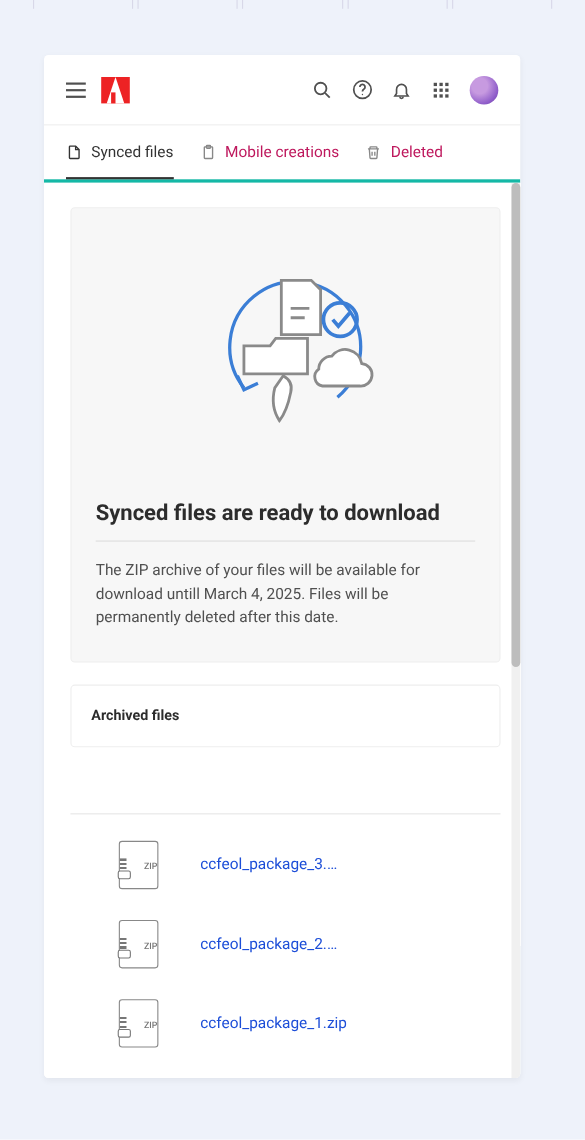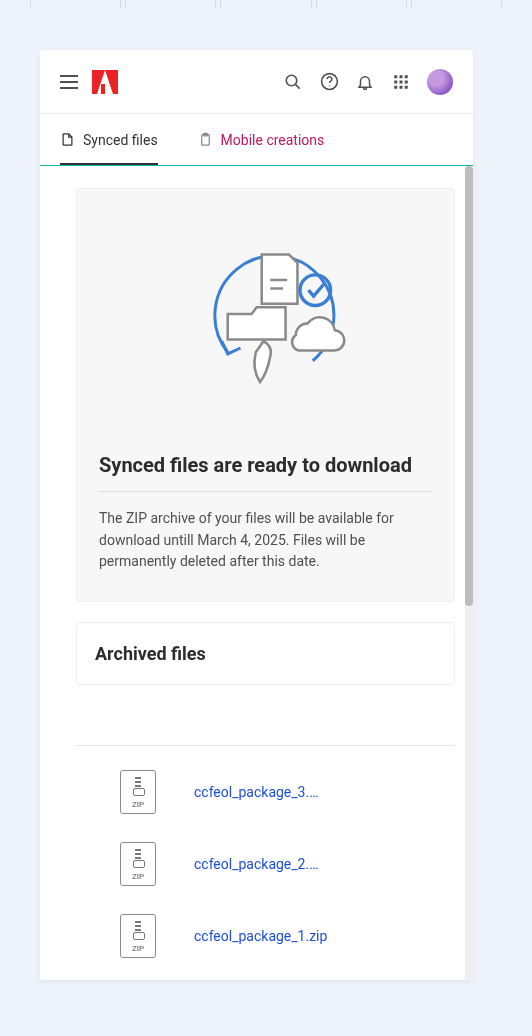--- a/index.html
+++ b/index.html
@@ -72,25 +72,25 @@
     }
     .avatar {
       width: 26px; height: 26px;
       border-radius: 50%;
       background: radial-gradient(circle at 35% 35%, #c79ae0 30%, #8e5cc9 70%, #6b3fa0);
       margin-left: 8px;
       cursor: pointer;
     }
     .tabs {
       display: flex;
-      gap: 40px;
+      gap: 24px;
       padding: 0 20px;
       height: 52px;
       align-items: center;
-      border-bottom: 1px solid #14b8a6;
+      border-bottom: 3px solid #14b8a6;
     }
     .tab {
       display: flex;
       align-items: center;
       gap: 8px;
       font-size: 14px;
       color: #be185d;
       height: 100%;
       cursor: pointer;
       border-bottom: 2px solid transparent;
@@ -100,21 +100,21 @@
       color: #333;
       border-bottom-color: #333;
     }
     .content {
       flex: 1;
       overflow-y: auto;
       background: #fff;
       position: relative;
     }
     .scroll-inner {
-      padding: 22px 18px 40px 36px;
+      padding: 22px 18px 40px 24px;
     }
     .card {
       background: #f7f7f7;
       border: 1px solid #eee;
       border-radius: 4px;
       overflow: hidden;
       margin-bottom: 20px;
     }
     .illus {
       display: flex;
@@ -141,21 +141,21 @@
       line-height: 1.55;
     }
     .section-card {
       background: #fff;
       border: 1px solid #eee;
       border-radius: 4px;
       padding: 20px 18px;
       margin-bottom: 60px;
     }
     .section-title {
-      font-size: 18px;
+      font-size: 13px;
       font-weight: 700;
       color: #2c2c2c;
     }
     .files-divider {
       height: 1px;
       background: #e6e6e6;
       margin-bottom: 10px;
     }
     .file-row {
       display: flex;
@@ -164,21 +164,20 @@
       cursor: pointer;
       padding-left: 44px;
     }
     .file-icon {
       width: 36px;
       height: 44px;
       border: 1.5px solid #888;
       border-radius: 3px;
       position: relative;
       display: flex;
-      flex-direction: column;
       align-items: center;
       justify-content: space-between;
       padding: 6px 0 4px 0;
       margin-right: 38px;
       background: #fff;
     }
     .file-icon .zipper {
       width: 6px;
       height: 14px;
       background: repeating-linear-gradient(to bottom, #777 0, #777 2px, transparent 2px, transparent 4px);
@@ -285,20 +284,30 @@
           <path d="M14 3v5h5"></path>
         </svg>
       <span>Synced files</span>
     </div>
     <div class="tab">
       <svg width="15" height="15" viewBox="0 0 24 24" fill="none" stroke="#888" stroke-width="2">
           <rect x="6" y="4" width="12" height="17" rx="1"></rect>
           <rect x="9" y="2" width="6" height="4" rx="1"></rect>
         </svg>
       <span>Mobile creations</span>
+    </div>
+    <div class="tab">
+      <svg width="15" height="15" viewBox="0 0 24 24" fill="none" stroke="#888" stroke-width="2">
+          <path d="M4 7h16"></path>
+          <path d="M7 7V5a1 1 0 0 1 1-1h8a1 1 0 0 1 1 1v2"></path>
+          <path d="M6 7l1 13a1 1 0 0 0 1 1h8a1 1 0 0 0 1-1l1-13"></path>
+          <line x1="10" y1="11" x2="10" y2="17"></line>
+          <line x1="14" y1="11" x2="14" y2="17"></line>
+        </svg>
+      <span>Deleted</span>
     </div>
   </div>
 
   <div class="content">
     <div class="scroll-inner">
 
       <div class="card">
         <div class="illus">
           <svg width="170" height="170" viewBox="0 0 200 200">
             <path d="M 55 145 A 70 70 0 1 1 155 155" fill="none" stroke="#3b7ed6" stroke-width="3.5"></path>

